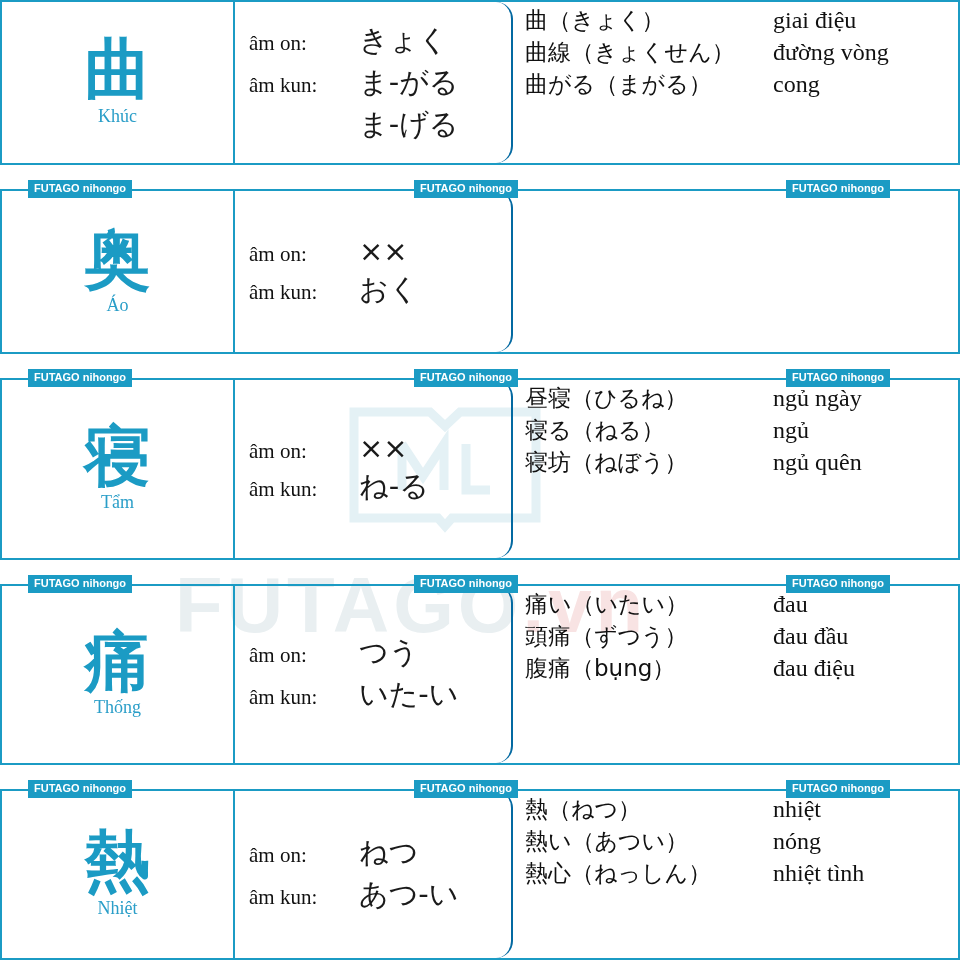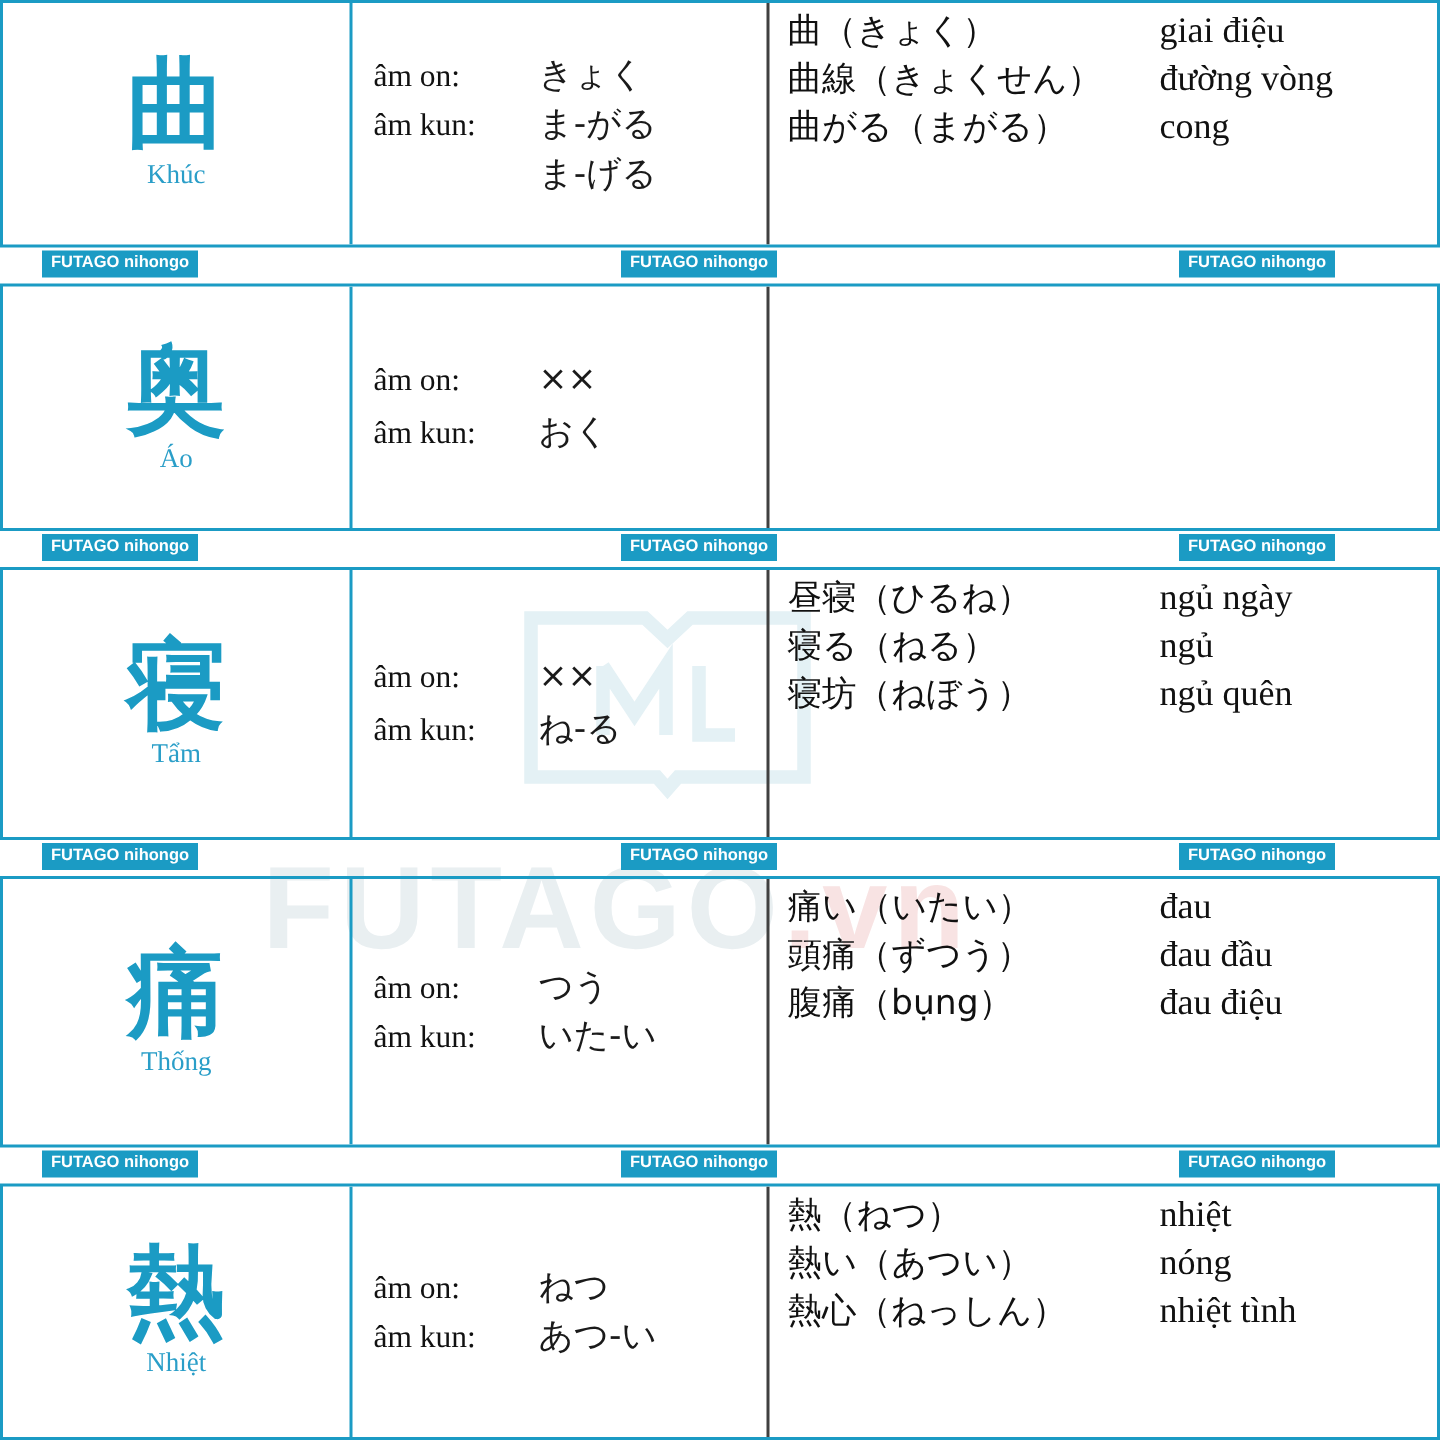--- a/index.html
+++ b/index.html
@@ -62,21 +62,21 @@
     overflow: hidden;
   }
 
   .tagbar {
     height: 24px;
     position: relative;
     flex: 0 0 24px;
   }
   .tag {
     position: absolute;
-    top: 2px;
+    top: 15px;
     background: #1b9bc4;
     color: #ffffff;
     font-family: "Liberation Sans", sans-serif;
     font-size: 11px;
     font-weight: bold;
     line-height: 15px;
     padding: 1px 6px 2px 6px;
     white-space: nowrap;
     text-align: center;
   }
@@ -105,43 +105,44 @@
   .hanviet {
     font-family: "Liberation Serif", serif;
     font-size: 18px;
     color: #2a9ec8;
     margin-top: 2px;
   }
 
   
   .col-readings {
     flex: 0 0 278px;
-    border-right: 2px solid #404040;
+    border-right: 2px solid #0369a1;
     box-sizing: border-box;
     display: flex;
     flex-direction: column;
     justify-content: center;
     padding: 4px 6px 4px 14px;
     gap: 2px;
+    border-radius: 17px;
   }
   .reading-row {
     display: flex;
     flex-direction: row;
     align-items: baseline;
     min-height: 30px;
   }
   .reading-label {
     flex: 0 0 110px;
     font-family: "Liberation Serif", serif;
     font-size: 21px;
     color: #111111;
   }
   .reading-value {
     font-family: "DejaVu Sans", sans-serif;
-    font-size: 23px;
+    font-size: 29px;
     color: #1a1a1a;
   }
 
   
   .col-examples {
     flex: 1 1 auto;
     box-sizing: border-box;
     display: flex;
     flex-direction: column;
     justify-content: flex-start;

